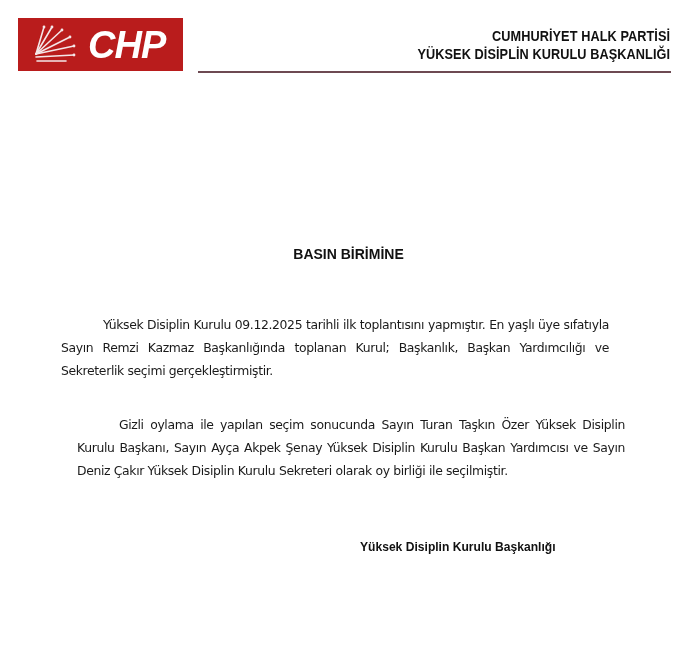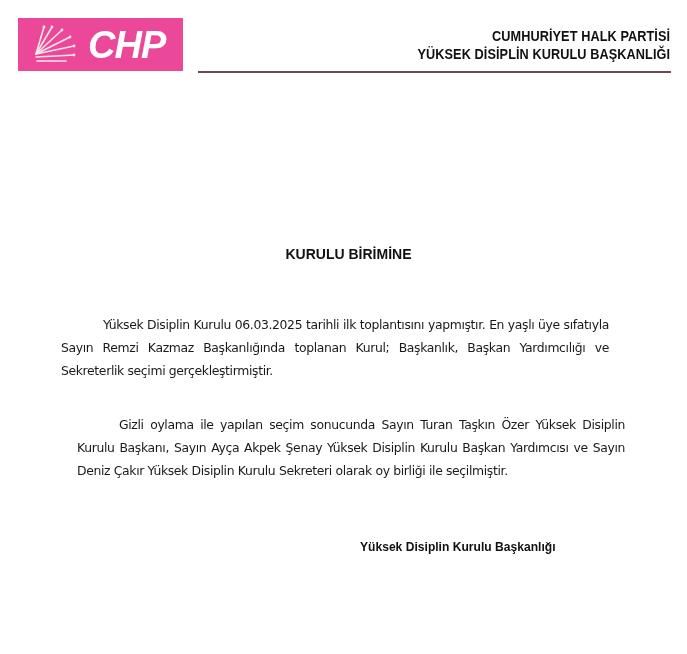--- a/index.html
+++ b/index.html
@@ -14,21 +14,21 @@
       overflow: hidden;
       font-family: "DejaVu Sans", sans-serif;
       color: #1a1a1a;
     }
     .logo {
       position: absolute;
       left: 18px;
       top: 18px;
       width: 165px;
       height: 53px;
-      background: #ec4899;
+      background: #b91c1c;
     }
     .logo svg.rays {
       position: absolute;
       left: 12px;
       top: 6px;
       width: 50px;
       height: 40px;
     }
     .logo .logo-text {
       position: absolute;
@@ -129,19 +129,19 @@
   <div class="logo-text">CHP</div>
 </div>
 
 <div class="org">
   <div>CUMHURİYET HALK PARTİSİ</div>
   <div>YÜKSEK DİSİPLİN KURULU BAŞKANLIĞI</div>
 </div>
 
 <div class="header-rule"></div>
 
-<div class="title">KURULU BİRİMİNE</div>
+<div class="title">BASIN BİRİMİNE</div>
 
-<p class="body-text p1" style="margin:0;">Yüksek Disiplin Kurulu 06.03.2025 tarihli ilk toplantısını yapmıştır. En yaşlı üye sıfatıyla Sayın Remzi Kazmaz Başkanlığında toplanan Kurul; Başkanlık, Başkan Yardımcılığı ve Sekreterlik seçimi gerçekleştirmiştir.</p>
+<p class="body-text p1" style="margin:0;">Yüksek Disiplin Kurulu 09.12.2025 tarihli ilk toplantısını yapmıştır. En yaşlı üye sıfatıyla Sayın Remzi Kazmaz Başkanlığında toplanan Kurul; Başkanlık, Başkan Yardımcılığı ve Sekreterlik seçimi gerçekleştirmiştir.</p>
 
 <p class="body-text p2" style="margin:16px;">Gizli oylama ile yapılan seçim sonucunda Sayın Turan Taşkın Özer Yüksek Disiplin Kurulu Başkanı, Sayın Ayça Akpek Şenay Yüksek Disiplin Kurulu Başkan Yardımcısı ve Sayın Deniz Çakır Yüksek Disiplin Kurulu Sekreteri olarak oy birliği ile seçilmiştir.</p>
 
 <div class="signature">Yüksek Disiplin Kurulu Başkanlığı</div>
 
 </body></html>

